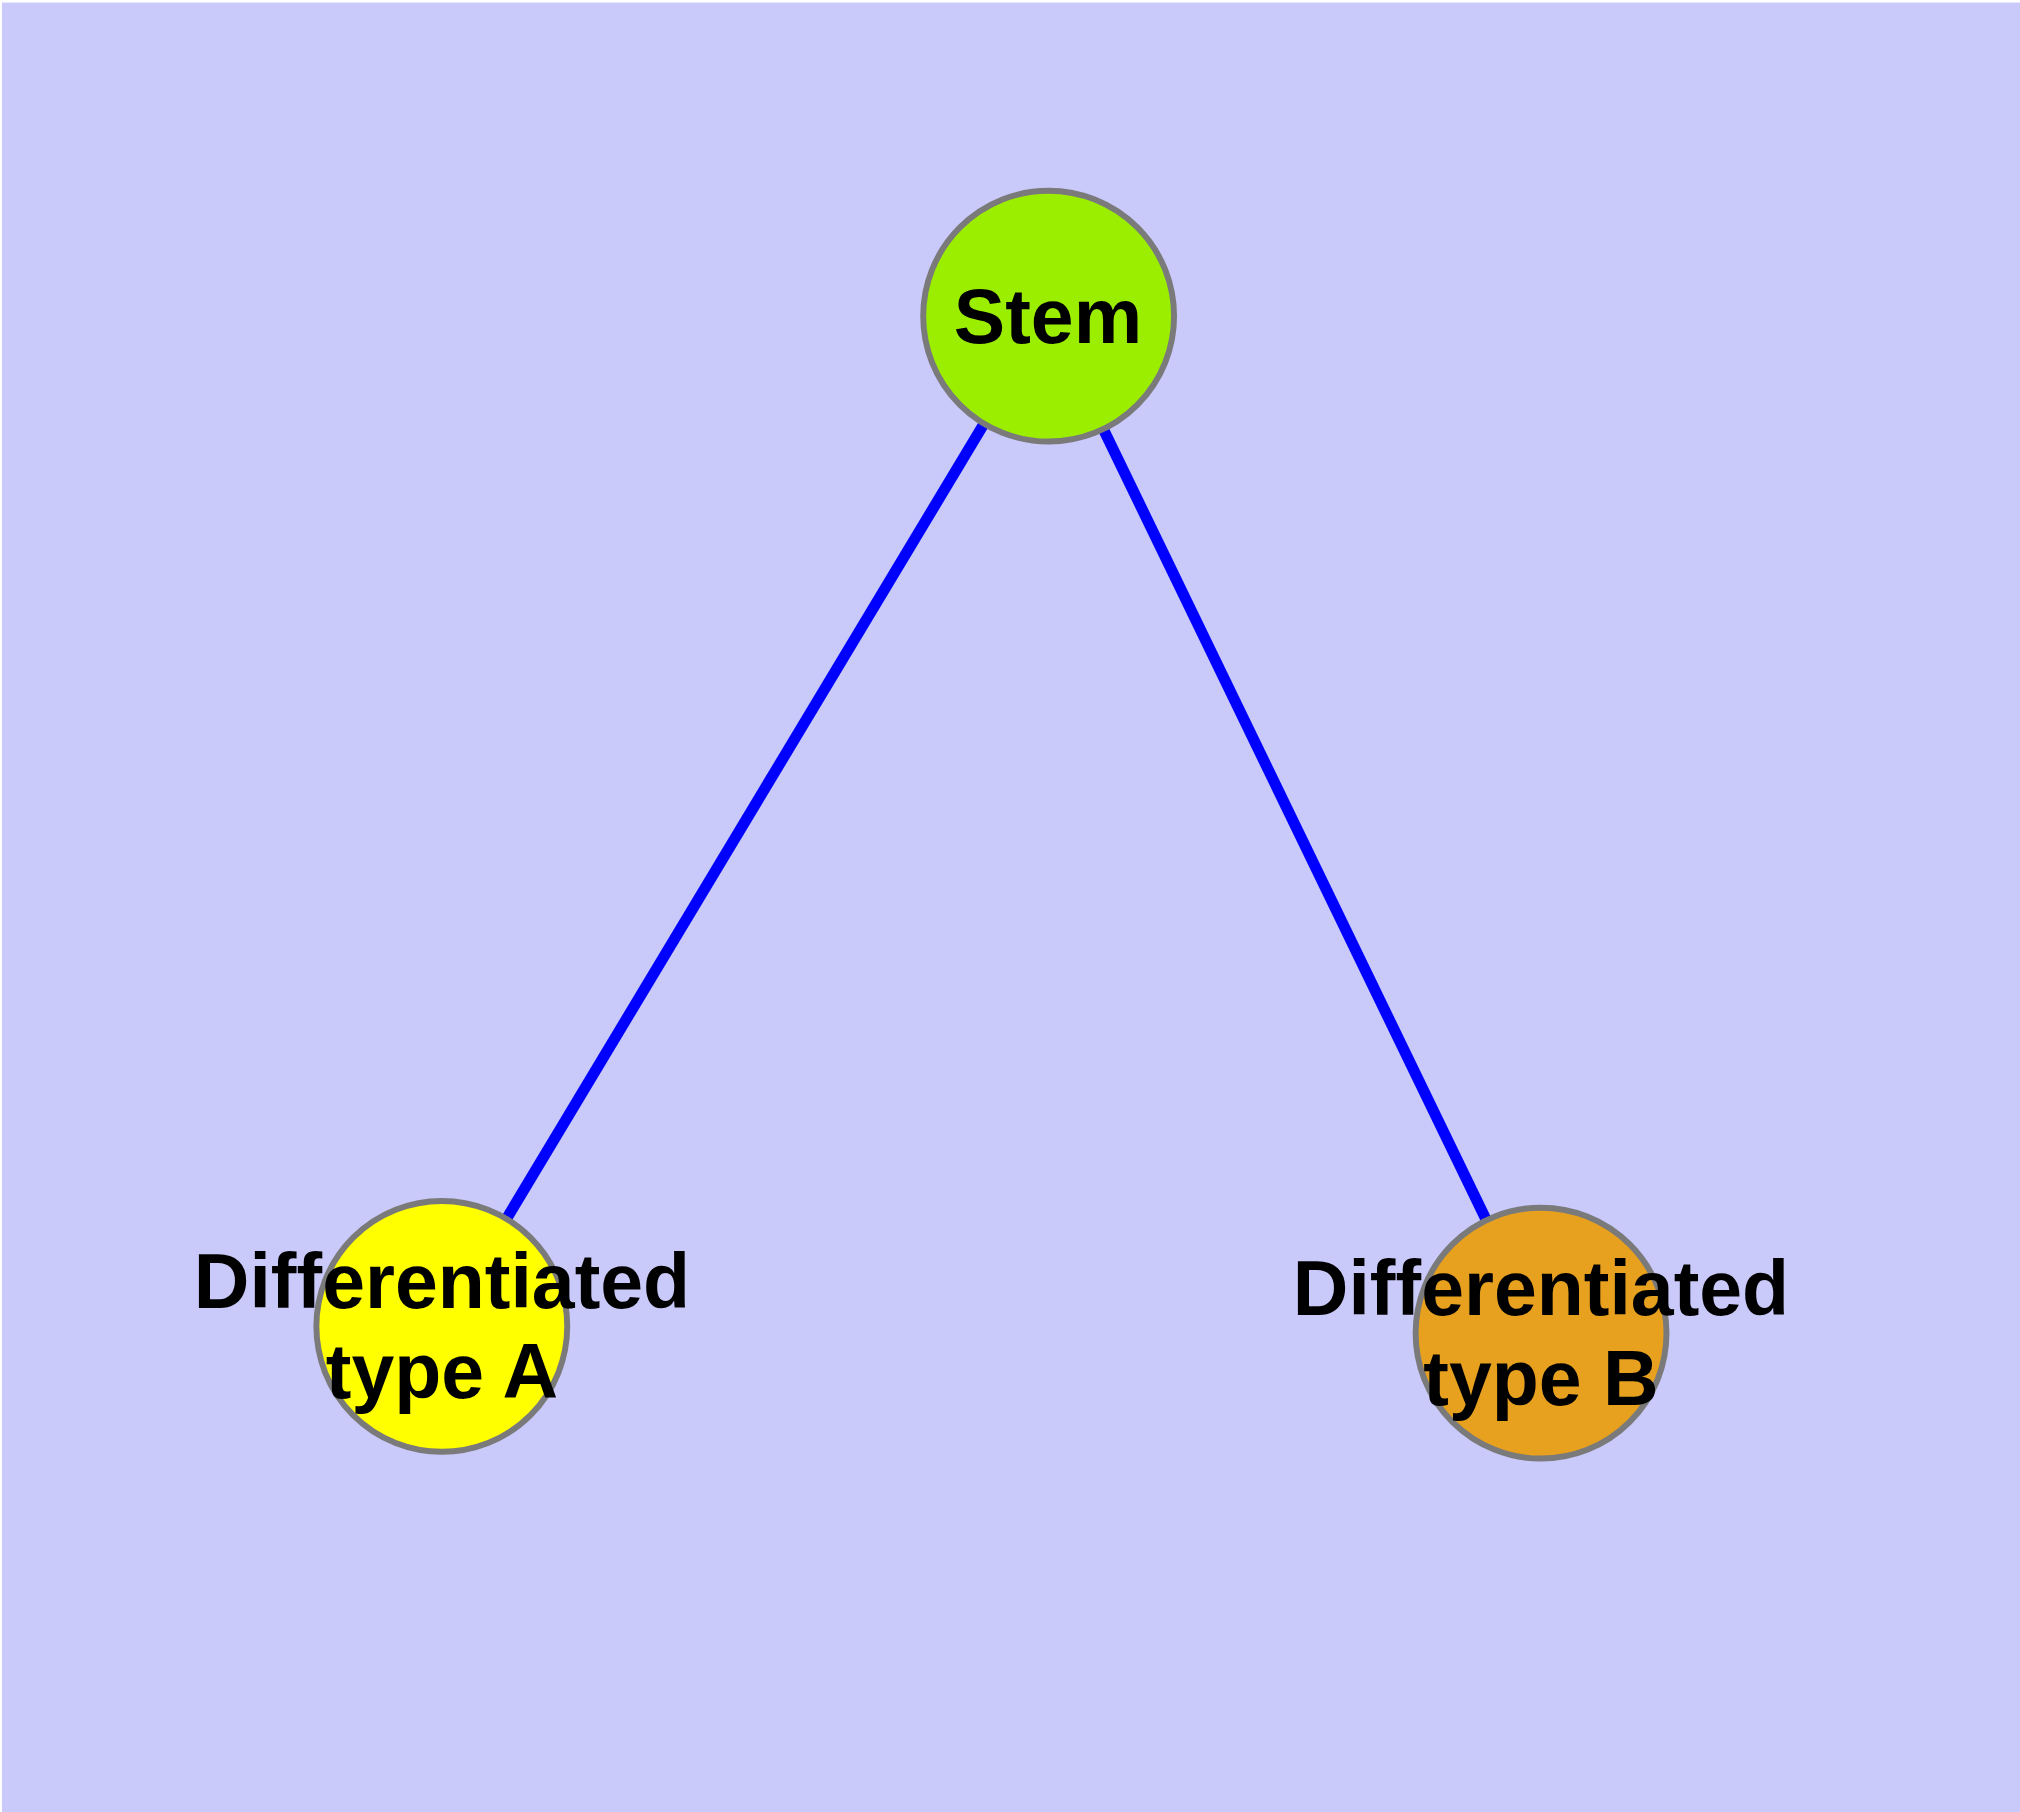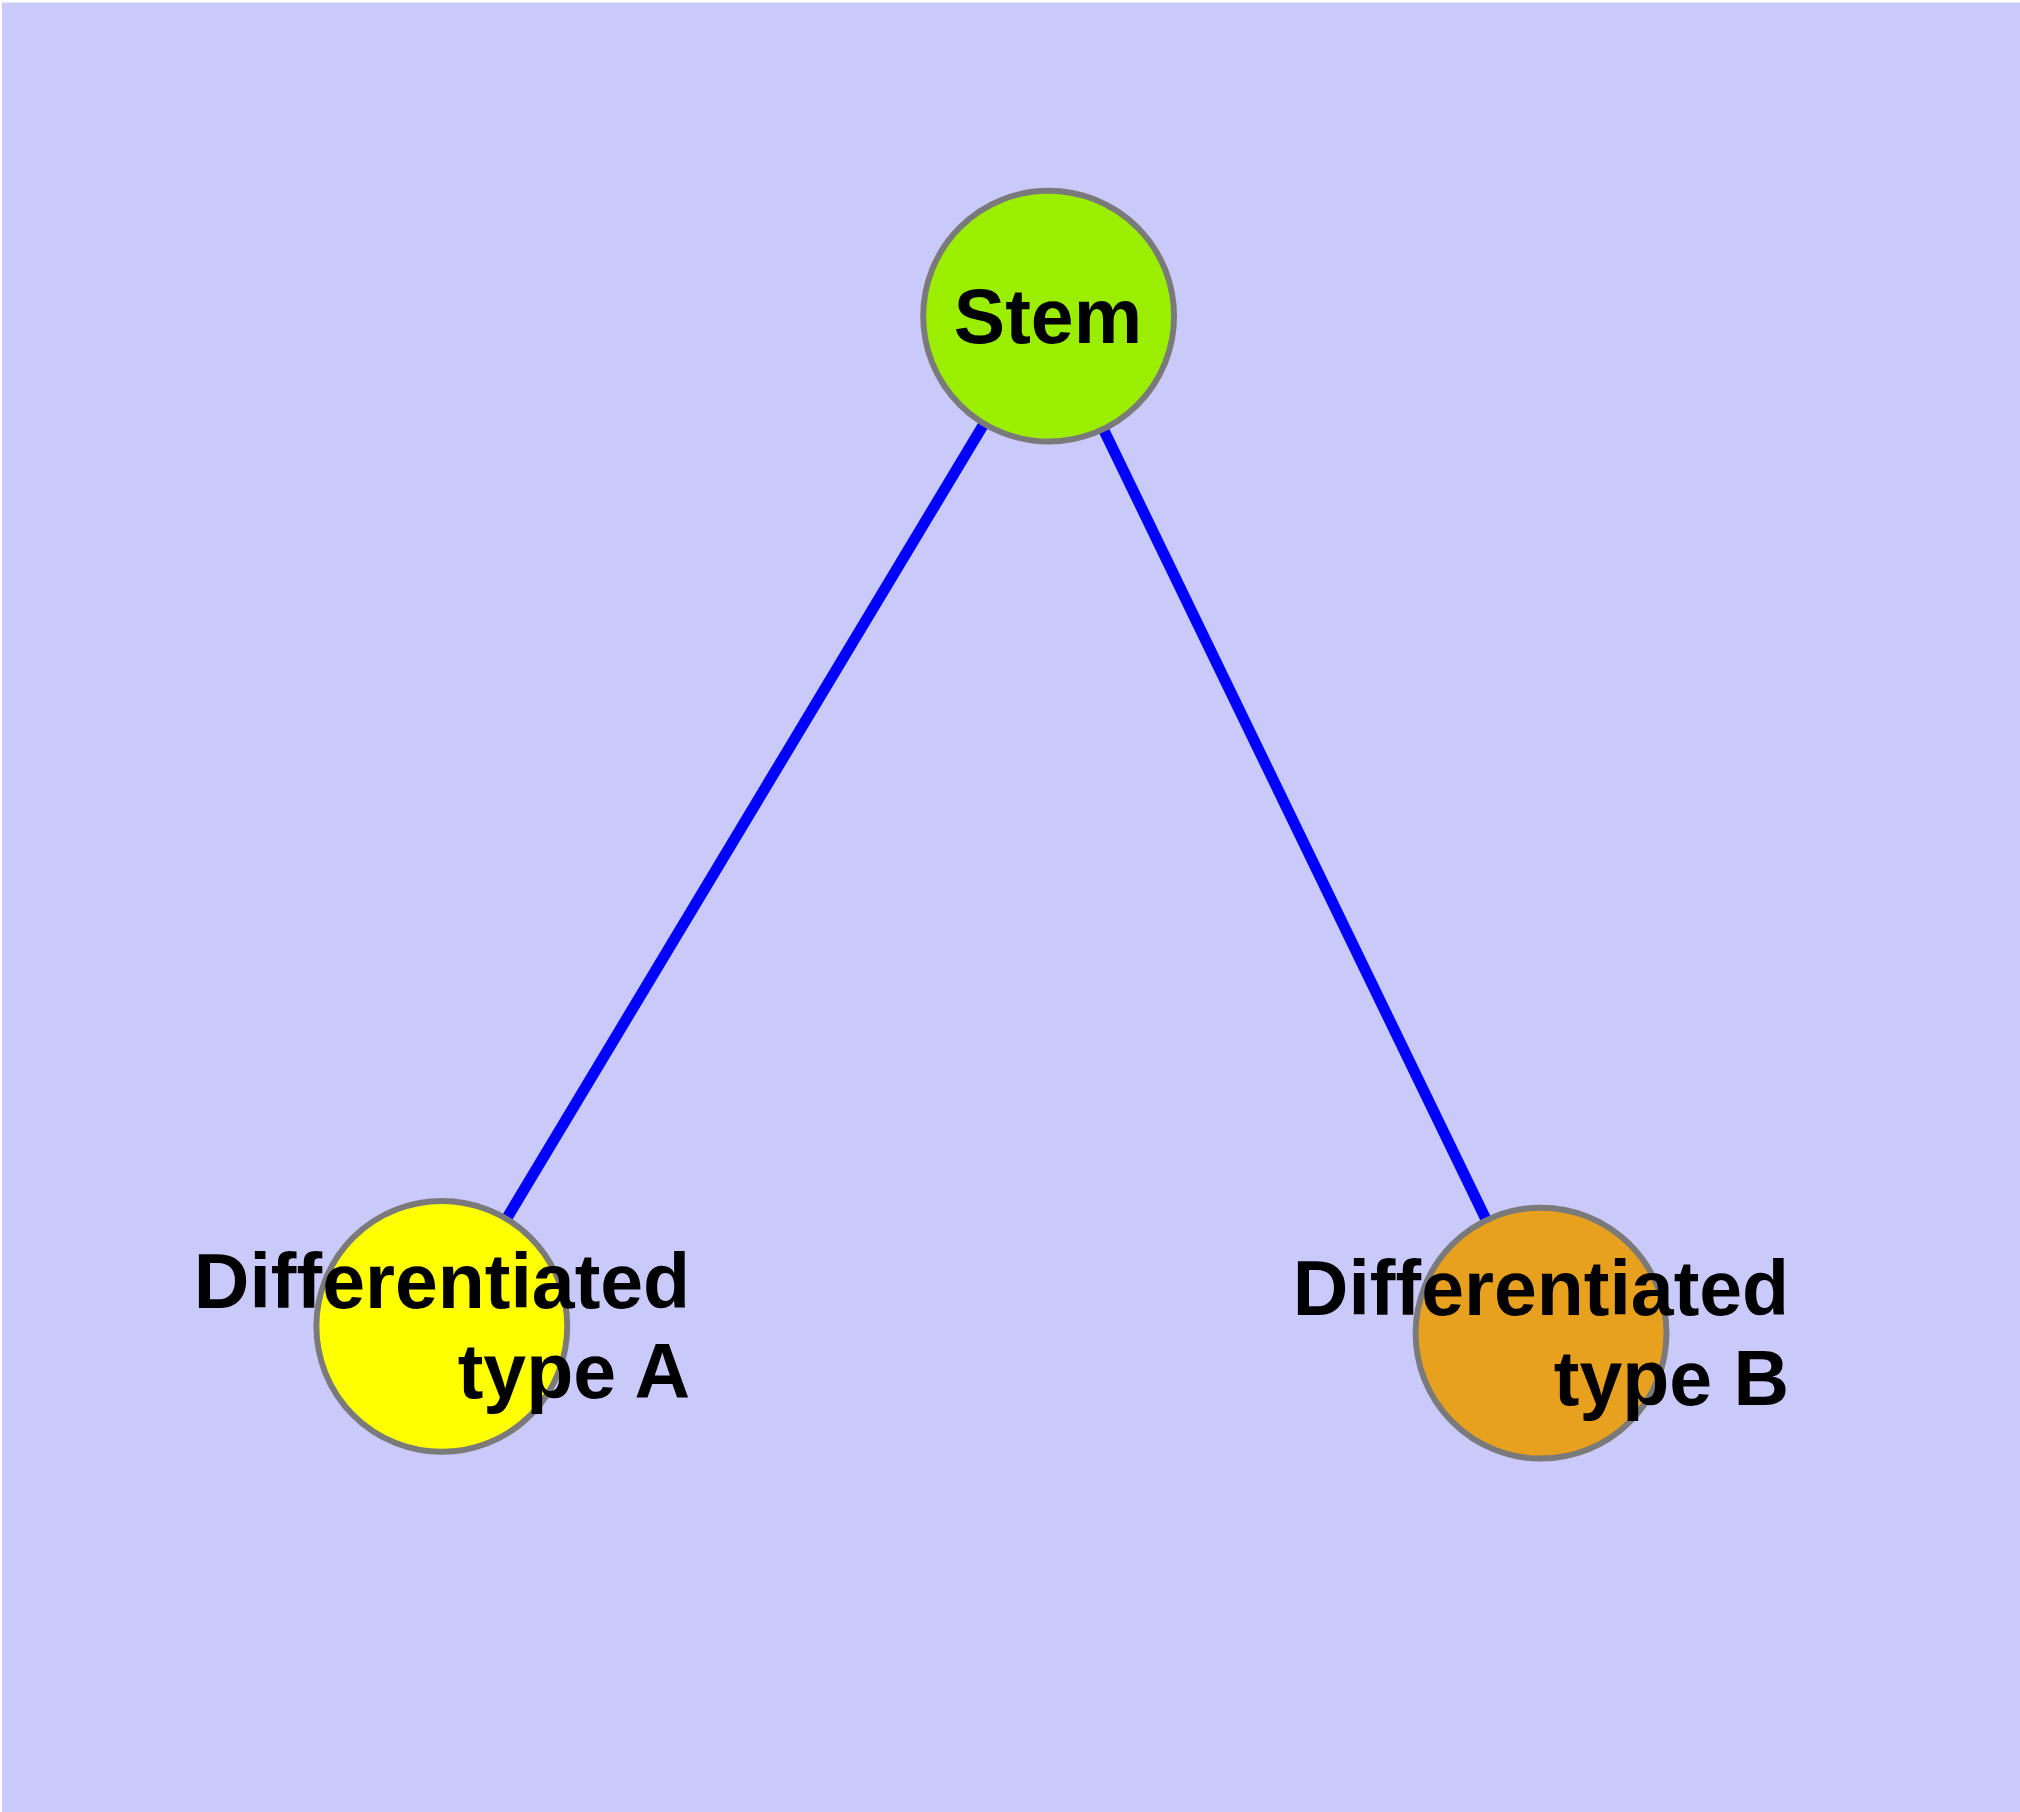--- a/index.html
+++ b/index.html
@@ -31,21 +31,21 @@
   .node-circle {
     stroke-width: 7px;
   }
   .node-label {
     position: absolute;
     transform: translate(-50%, -50%);
     font-size: 77px;
     font-weight: 700;
     line-height: 1.17;
     color: #000000;
-    text-align: right;
+    text-align: center;
     white-space: pre-line;
     letter-spacing: 0px;
     pointer-events: none;
   }
 </style>
 </head>
 <body style="background: rgb(255, 255, 255);">
 
 <div class="canvas">
   <svg width="2021" height="1812" viewBox="0 0 2384 2138">

